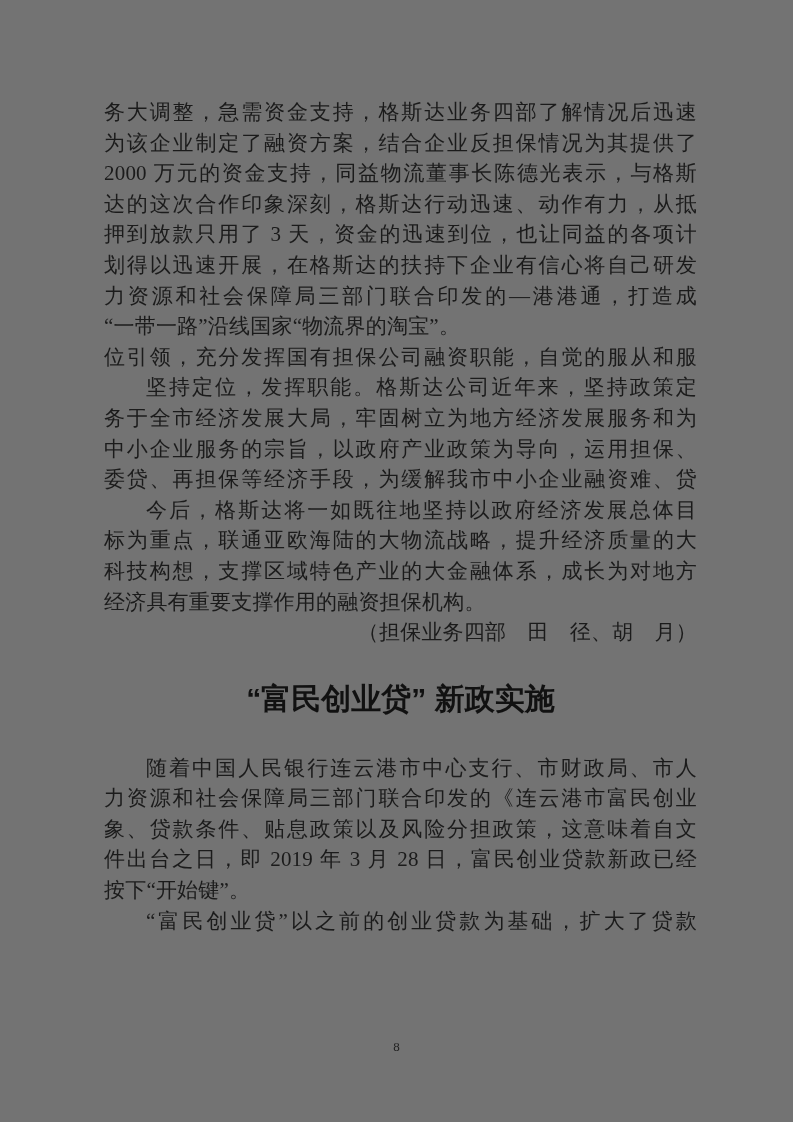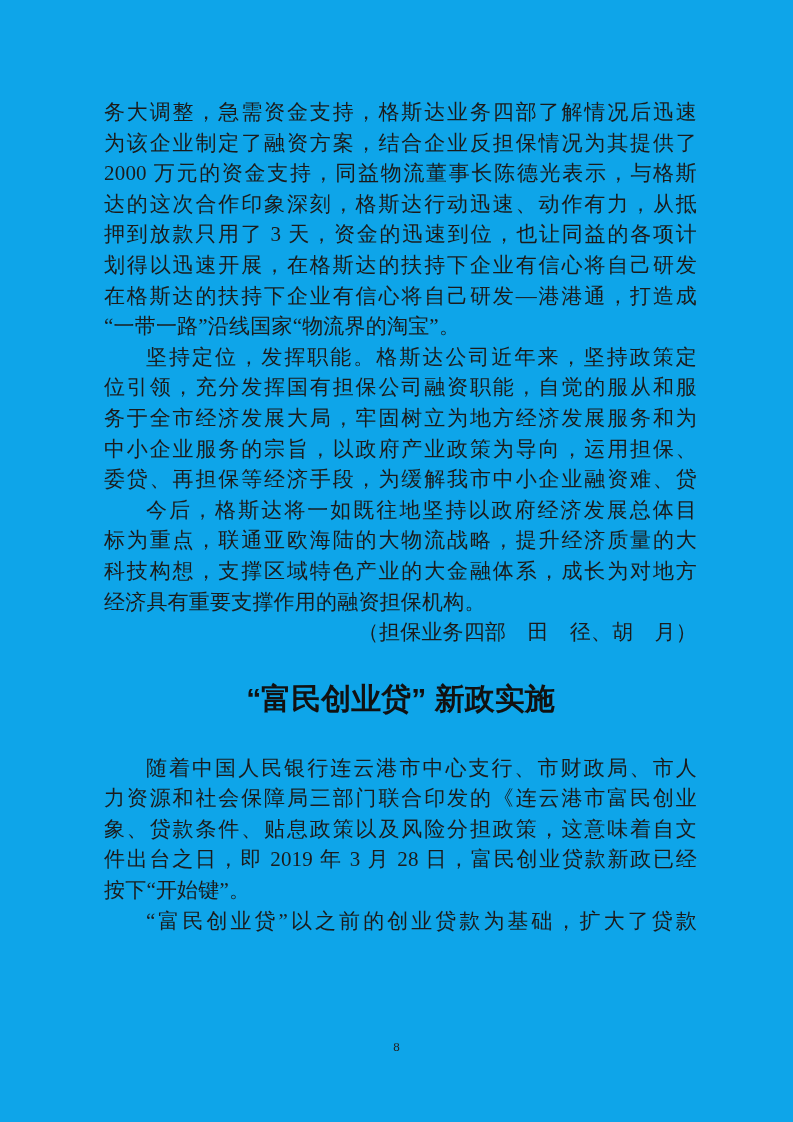--- a/index.html
+++ b/index.html
@@ -11,21 +11,21 @@
     width: 793px;
     height: 1122px;
     position: relative;
     font-family: "Liberation Serif", "DejaVu Serif", serif;
     color: #1b1b1b;
     overflow: hidden;
   }
   .page {
     position: absolute;
     inset: 0;
-    background: #0ea5e9;
+    background: #737373;
   }
   .content {
     position: absolute;
     left: 104px;
     top: 97px;
     width: 593px;
   }
   .para { margin: 0; padding: 0; }
   .line {
     font-size: 21px;
@@ -70,26 +70,26 @@
 
 <div class="page">
   <div class="content">
       <div class="para">
         <div class="line">务大调整，急需资金支持，格斯达业务四部了解情况后迅速</div>
         <div class="line">为该企业制定了融资方案，结合企业反担保情况为其提供了</div>
         <div class="line">2000 万元的资金支持，同益物流董事长陈德光表示，与格斯</div>
         <div class="line">达的这次合作印象深刻，格斯达行动迅速、动作有力，从抵</div>
         <div class="line">押到放款只用了 3 天，资金的迅速到位，也让同益的各项计</div>
         <div class="line">划得以迅速开展，在格斯达的扶持下企业有信心将自己研发</div>
-        <div class="line">在格斯达的扶持下企业有信心将自己研发—港港通，打造成</div>
+        <div class="line">力资源和社会保障局三部门联合印发的—港港通，打造成</div>
         <div class="line noj">“一带一路”沿线国家“物流界的淘宝”。</div>
       </div>
       <div class="para">
+        <div class="line">位引领，充分发挥国有担保公司融资职能，自觉的服从和服</div>
         <div class="line indent">坚持定位，发挥职能。格斯达公司近年来，坚持政策定</div>
-        <div class="line">位引领，充分发挥国有担保公司融资职能，自觉的服从和服</div>
         <div class="line">务于全市经济发展大局，牢固树立为地方经济发展服务和为</div>
         <div class="line">中小企业服务的宗旨，以政府产业政策为导向，运用担保、</div>
         <div class="line">委贷、再担保等经济手段，为缓解我市中小企业融资难、贷</div>
       </div>
       <div class="para">
         <div class="line indent">今后，格斯达将一如既往地坚持以政府经济发展总体目</div>
         <div class="line">标为重点，联通亚欧海陆的大物流战略，提升经济质量的大</div>
         <div class="line">科技构想，支撑区域特色产业的大金融体系，成长为对地方</div>
         <div class="line noj">经济具有重要支撑作用的融资担保机构。</div>
       </div>

